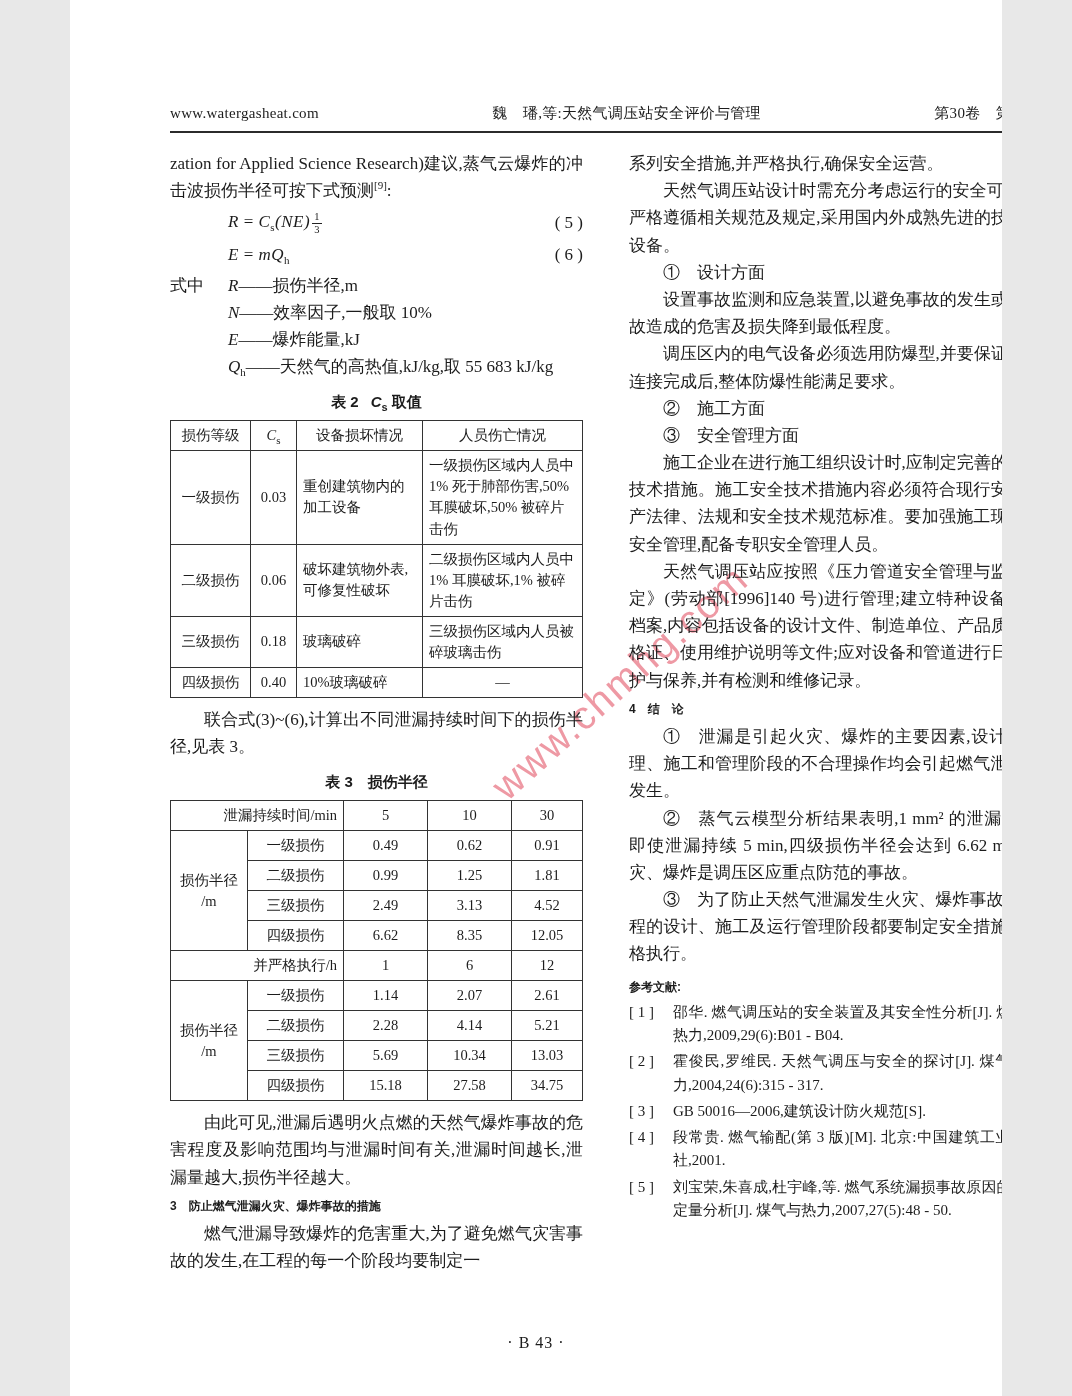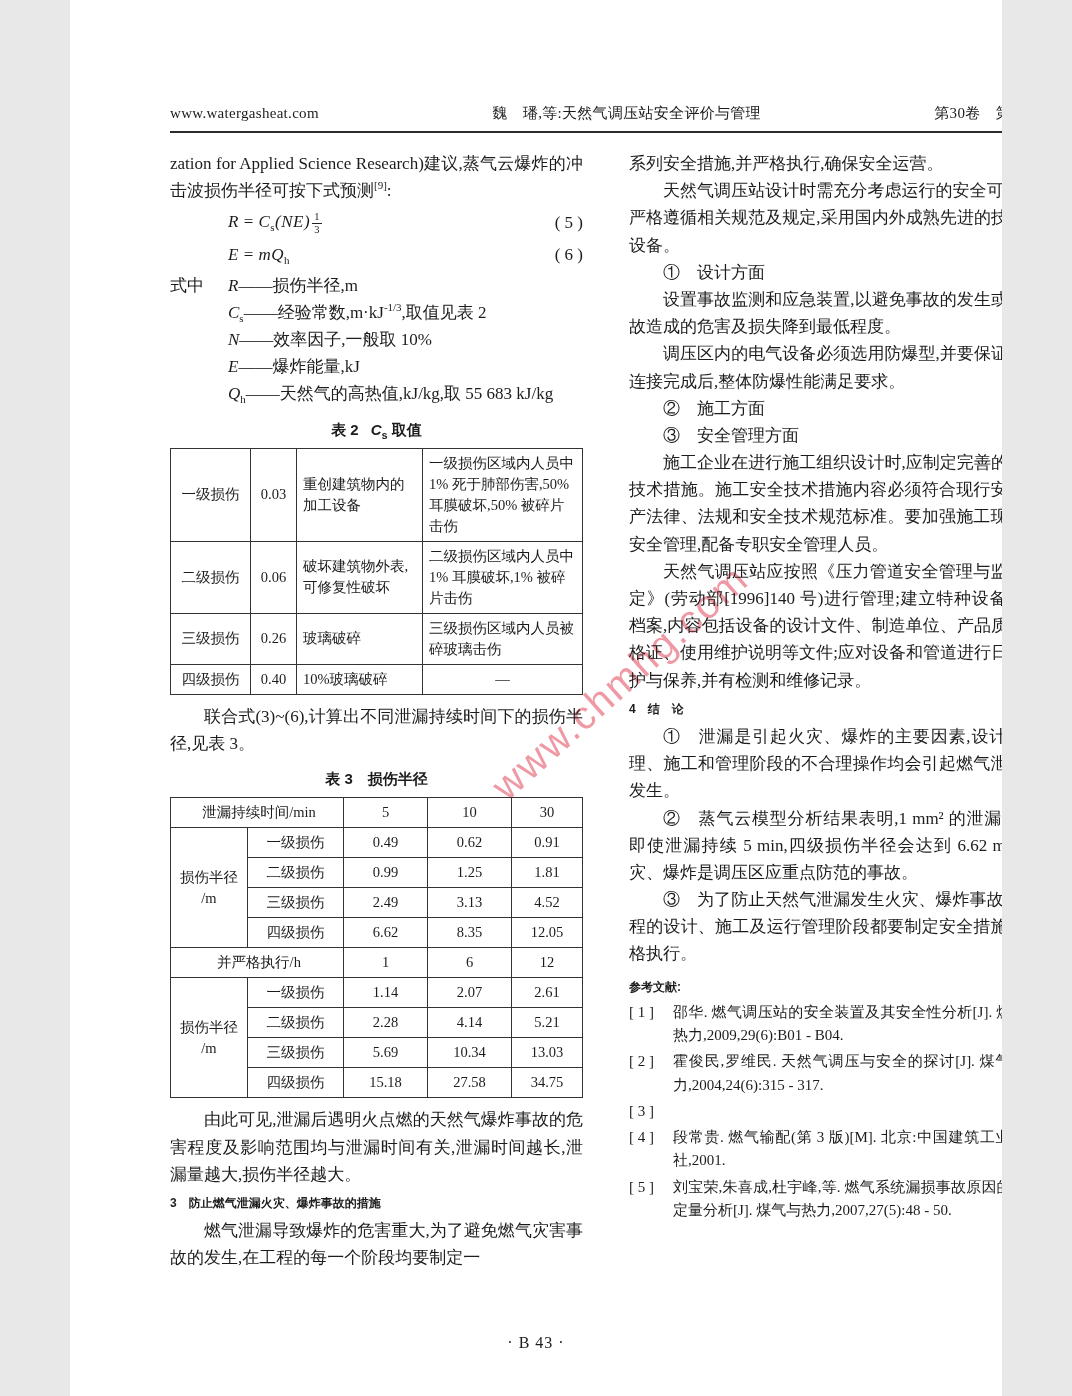--- a/index.html
+++ b/index.html
@@ -46,21 +46,21 @@
     font-weight:bold; font-size:15px; margin:10px 0 6px 0;
   }
   .cap-space{ display:inline-block; width:12px; }
   table.tbl{ border-collapse:collapse; width:100%; font-size:14.5px; line-height:1.45;
     margin-bottom:8px; }
   table.tbl td, table.tbl th{
     border:1px solid #333; padding:4px 6px; font-weight:normal; text-align:center;
     vertical-align:middle;
   }
   table.tbl2 td.desc{ text-align:left; }
-  table.tbl3 td.time-label{ text-align:center; padding-left:10px; }
+  table.tbl3 td.time-label{ text-align:right; padding-left:10px; }
   td.rl{ width:64px; }
   
   .refs{ margin-top:4px; }
   .ref{ display:flex; font-size:15px; line-height:1.55; margin-bottom:3px; text-align:justify; }
   .ref-label{ width:44px; flex:none; }
   .ref-text{ flex:1; }
   
   .footer{ position:absolute; bottom:44px; left:0; width:100%; text-align:center;
     font-size:16px; letter-spacing:1px; }
   
@@ -101,51 +101,56 @@
       </div>
 
       <div class="equation">
         <span class="eq-body"><span class="it">E</span><span> = </span><span class="it">mQ</span><sub>h</sub></span>
         <span class="eq-num">( 6 )</span>
       </div>
 
       <div class="defs">
         <span class="defs-label">式中</span>
         <div class="def-item"><span class="it">R</span><sub></sub><span>——损伤半径,m</span><sup></sup><span></span></div>
-        <div class="def-item"><span class="it">C</span><sub>s</sub><span>——经验常数,m·kJ</span><sup>-1/3</sup><span>,取值见表 2</span></div>
         <div class="def-item"><span class="it">N</span><sub></sub><span>——效率因子,一般取 10%</span><sup></sup><span></span></div>
         <div class="def-item"><span class="it">E</span><sub></sub><span>——爆炸能量,kJ</span><sup></sup><span></span></div>
         <div class="def-item"><span class="it">Q</span><sub>h</sub><span>——天然气的高热值,kJ/kg,取 55 683 kJ/kg</span><sup></sup><span></span></div>
       </div>
 
       <div class="table-caption"><span>表 2</span><span class="cap-space"></span><span class="it">C</span><sub>s</sub><span> 取值</span></div>
 
       <table class="tbl tbl2">
         <colgroup>
             <col style="width:80px">
             <col style="width:46px">
             <col style="width:126px">
             <col>
           </colgroup>
         <tbody>
+            <tr>
+          <th>损伤等级</th>
+          <th><span class="it">C</span><sub>s</sub></th>
+          <th>设备损坏情况</th>
+          <th>人员伤亡情况</th>
+        </tr>
         <tr>
           <td>一级损伤</td>
           <td>0.03</td>
           <td class="desc">重创建筑物内的加工设备</td>
           <td class="desc">一级损伤区域内人员中 1% 死于肺部伤害,50% 耳膜破坏,50% 被碎片击伤</td>
         </tr>
         <tr>
           <td>二级损伤</td>
           <td>0.06</td>
           <td class="desc">破坏建筑物外表,可修复性破坏</td>
           <td class="desc">二级损伤区域内人员中 1% 耳膜破坏,1% 被碎片击伤</td>
         </tr>
         <tr>
           <td>三级损伤</td>
-          <td>0.26</td>
+          <td>0.18</td>
           <td class="desc">玻璃破碎</td>
           <td class="desc">三级损伤区域内人员被碎玻璃击伤</td>
         </tr>
         <tr>
           <td>四级损伤</td>
           <td>0.40</td>
           <td class="desc">10%玻璃破碎</td>
           <td>—</td>
         </tr>
       </tbody>
@@ -257,20 +262,21 @@
         <div class="ref">
           <span class="ref-label">[ 1 ]</span>
           <span class="ref-text">邵华. 燃气调压站的安全装置及其安全性分析[J]. 煤气与热力,2009,29(6):B01 - B04.</span>
         </div>
         <div class="ref">
           <span class="ref-label">[ 2 ]</span>
           <span class="ref-text">霍俊民,罗维民. 天然气调压与安全的探讨[J]. 煤气与热力,2004,24(6):315 - 317.</span>
         </div>
         <div class="ref">
           <span class="ref-label">[ 3 ]</span>
+          <span class="ref-text">GB 50016—2006,建筑设计防火规范[S].</span>
         </div>
         <div class="ref">
           <span class="ref-label">[ 4 ]</span>
           <span class="ref-text">段常贵. 燃气输配(第 3 版)[M]. 北京:中国建筑工业出版社,2001.</span>
         </div>
         <div class="ref">
           <span class="ref-label">[ 5 ]</span>
           <span class="ref-text">刘宝荣,朱喜成,杜宇峰,等. 燃气系统漏损事故原因的定性定量分析[J]. 煤气与热力,2007,27(5):48 - 50.</span>
         </div>
       </div>

